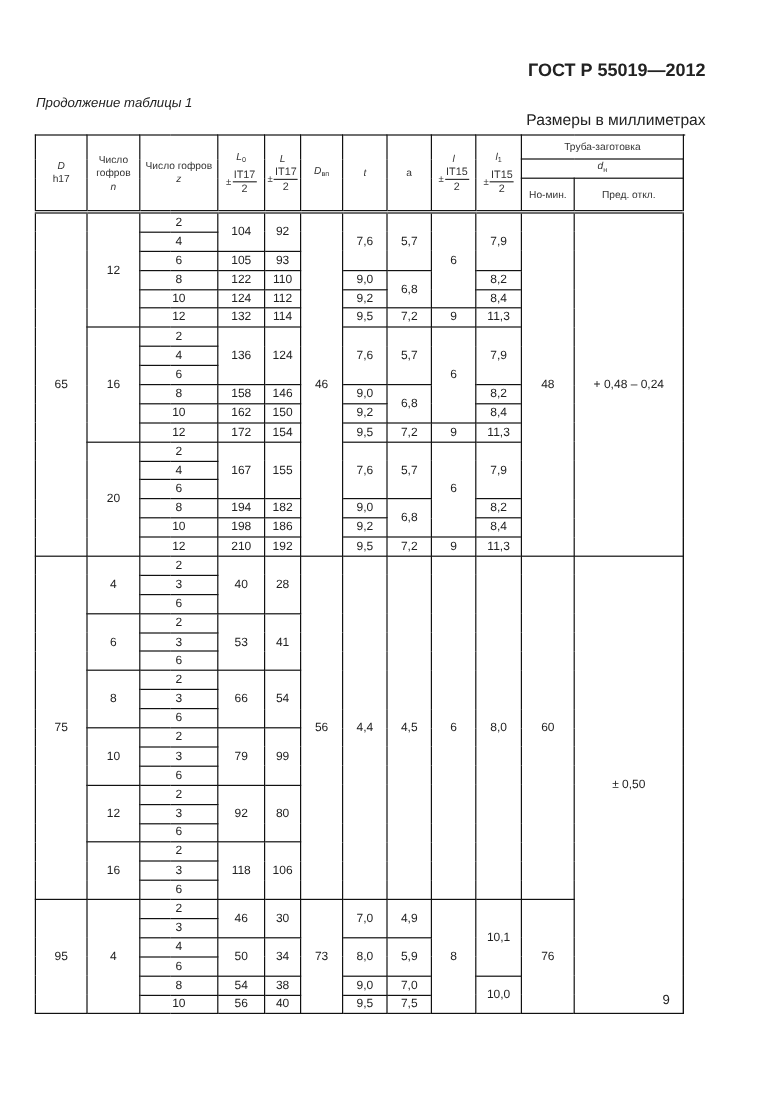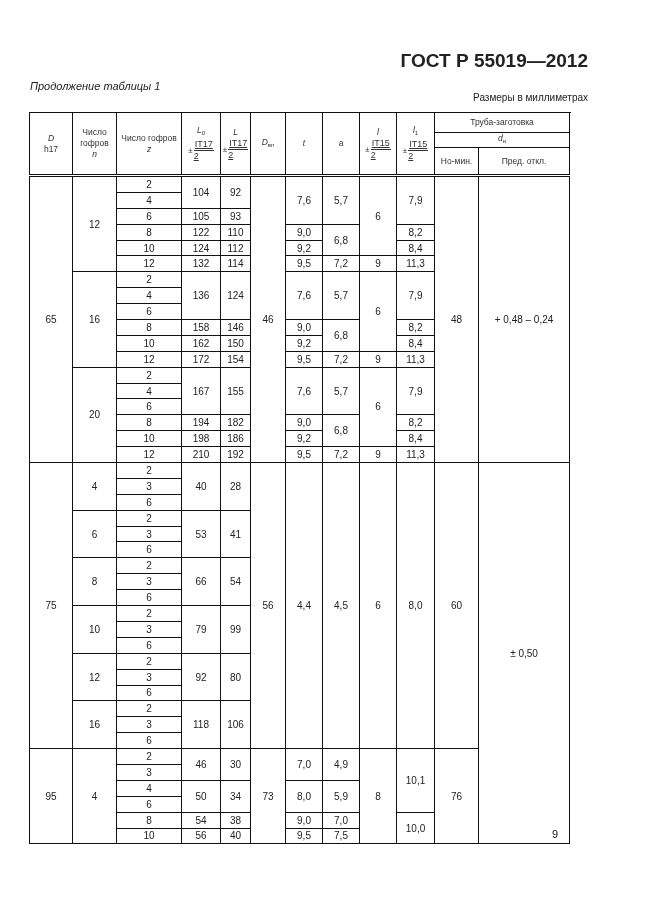--- a/index.html
+++ b/index.html
@@ -1,27 +1,27 @@
 <!DOCTYPE html>
 <html><head>
 <meta charset="utf-8">
 <style>
   html, body { margin:0; padding:0; background:#fff; }
   body { width:646px; height:913px; position:relative; font-family:"Liberation Sans", sans-serif; color:#222; overflow:hidden; }
-  .doc-id { position:absolute; right:58px; top:50px; font-weight:bold; font-size:19px; }
+  .doc-id { position:absolute; right:58px; top:50px; font-weight:bold; font-size:15px; }
   .caption { position:absolute; left:30px; top:80px; font-style:italic; font-size:11px; }
-  .units { position:absolute; right:58px; top:92px; font-size:10px; }
+  .units { position:absolute; right:58px; top:92px; font-size:13px; }
   .page-num { position:absolute; left:552px; top:828px; font-size:11px; }
   table.main { position:absolute; left:29px; top:112px; border-collapse:collapse; table-layout:fixed; width:540px; font-size:10px; }
   table.main td, table.main th { border:1px solid #111; text-align:center; vertical-align:middle; padding:0; font-weight:normal; overflow:hidden; white-space:nowrap; }
   table.main th { font-size:8.5px; line-height:11px; color:#333; }
   table.main thead tr:last-child th { border-bottom:3px double #111;margin-top:36px; }
   table.main thead th.tall { border-bottom:3px double #111; }
   table.main tbody td { height:14.9px; line-height:13px; }
-  .frac { display:inline-block; vertical-align:middle; text-align:left;text-decoration:underline; }
+  .frac { display:inline-block; vertical-align:middle; text-align:center; }
   .frac .num { display:block; border-bottom:1px solid #333; padding:0 1px; font-size:9px; }
   .frac .den { display:block; font-size:9px; }
   .pm { font-size:8px; vertical-align:middle; margin-right:1px; }
   .it { font-style:italic; }
   .sub { font-size:6px; vertical-align:-2px; }
   .tol { line-height:12px; white-space:normal !important; }
 </style>
 </head>
 <body>
 

